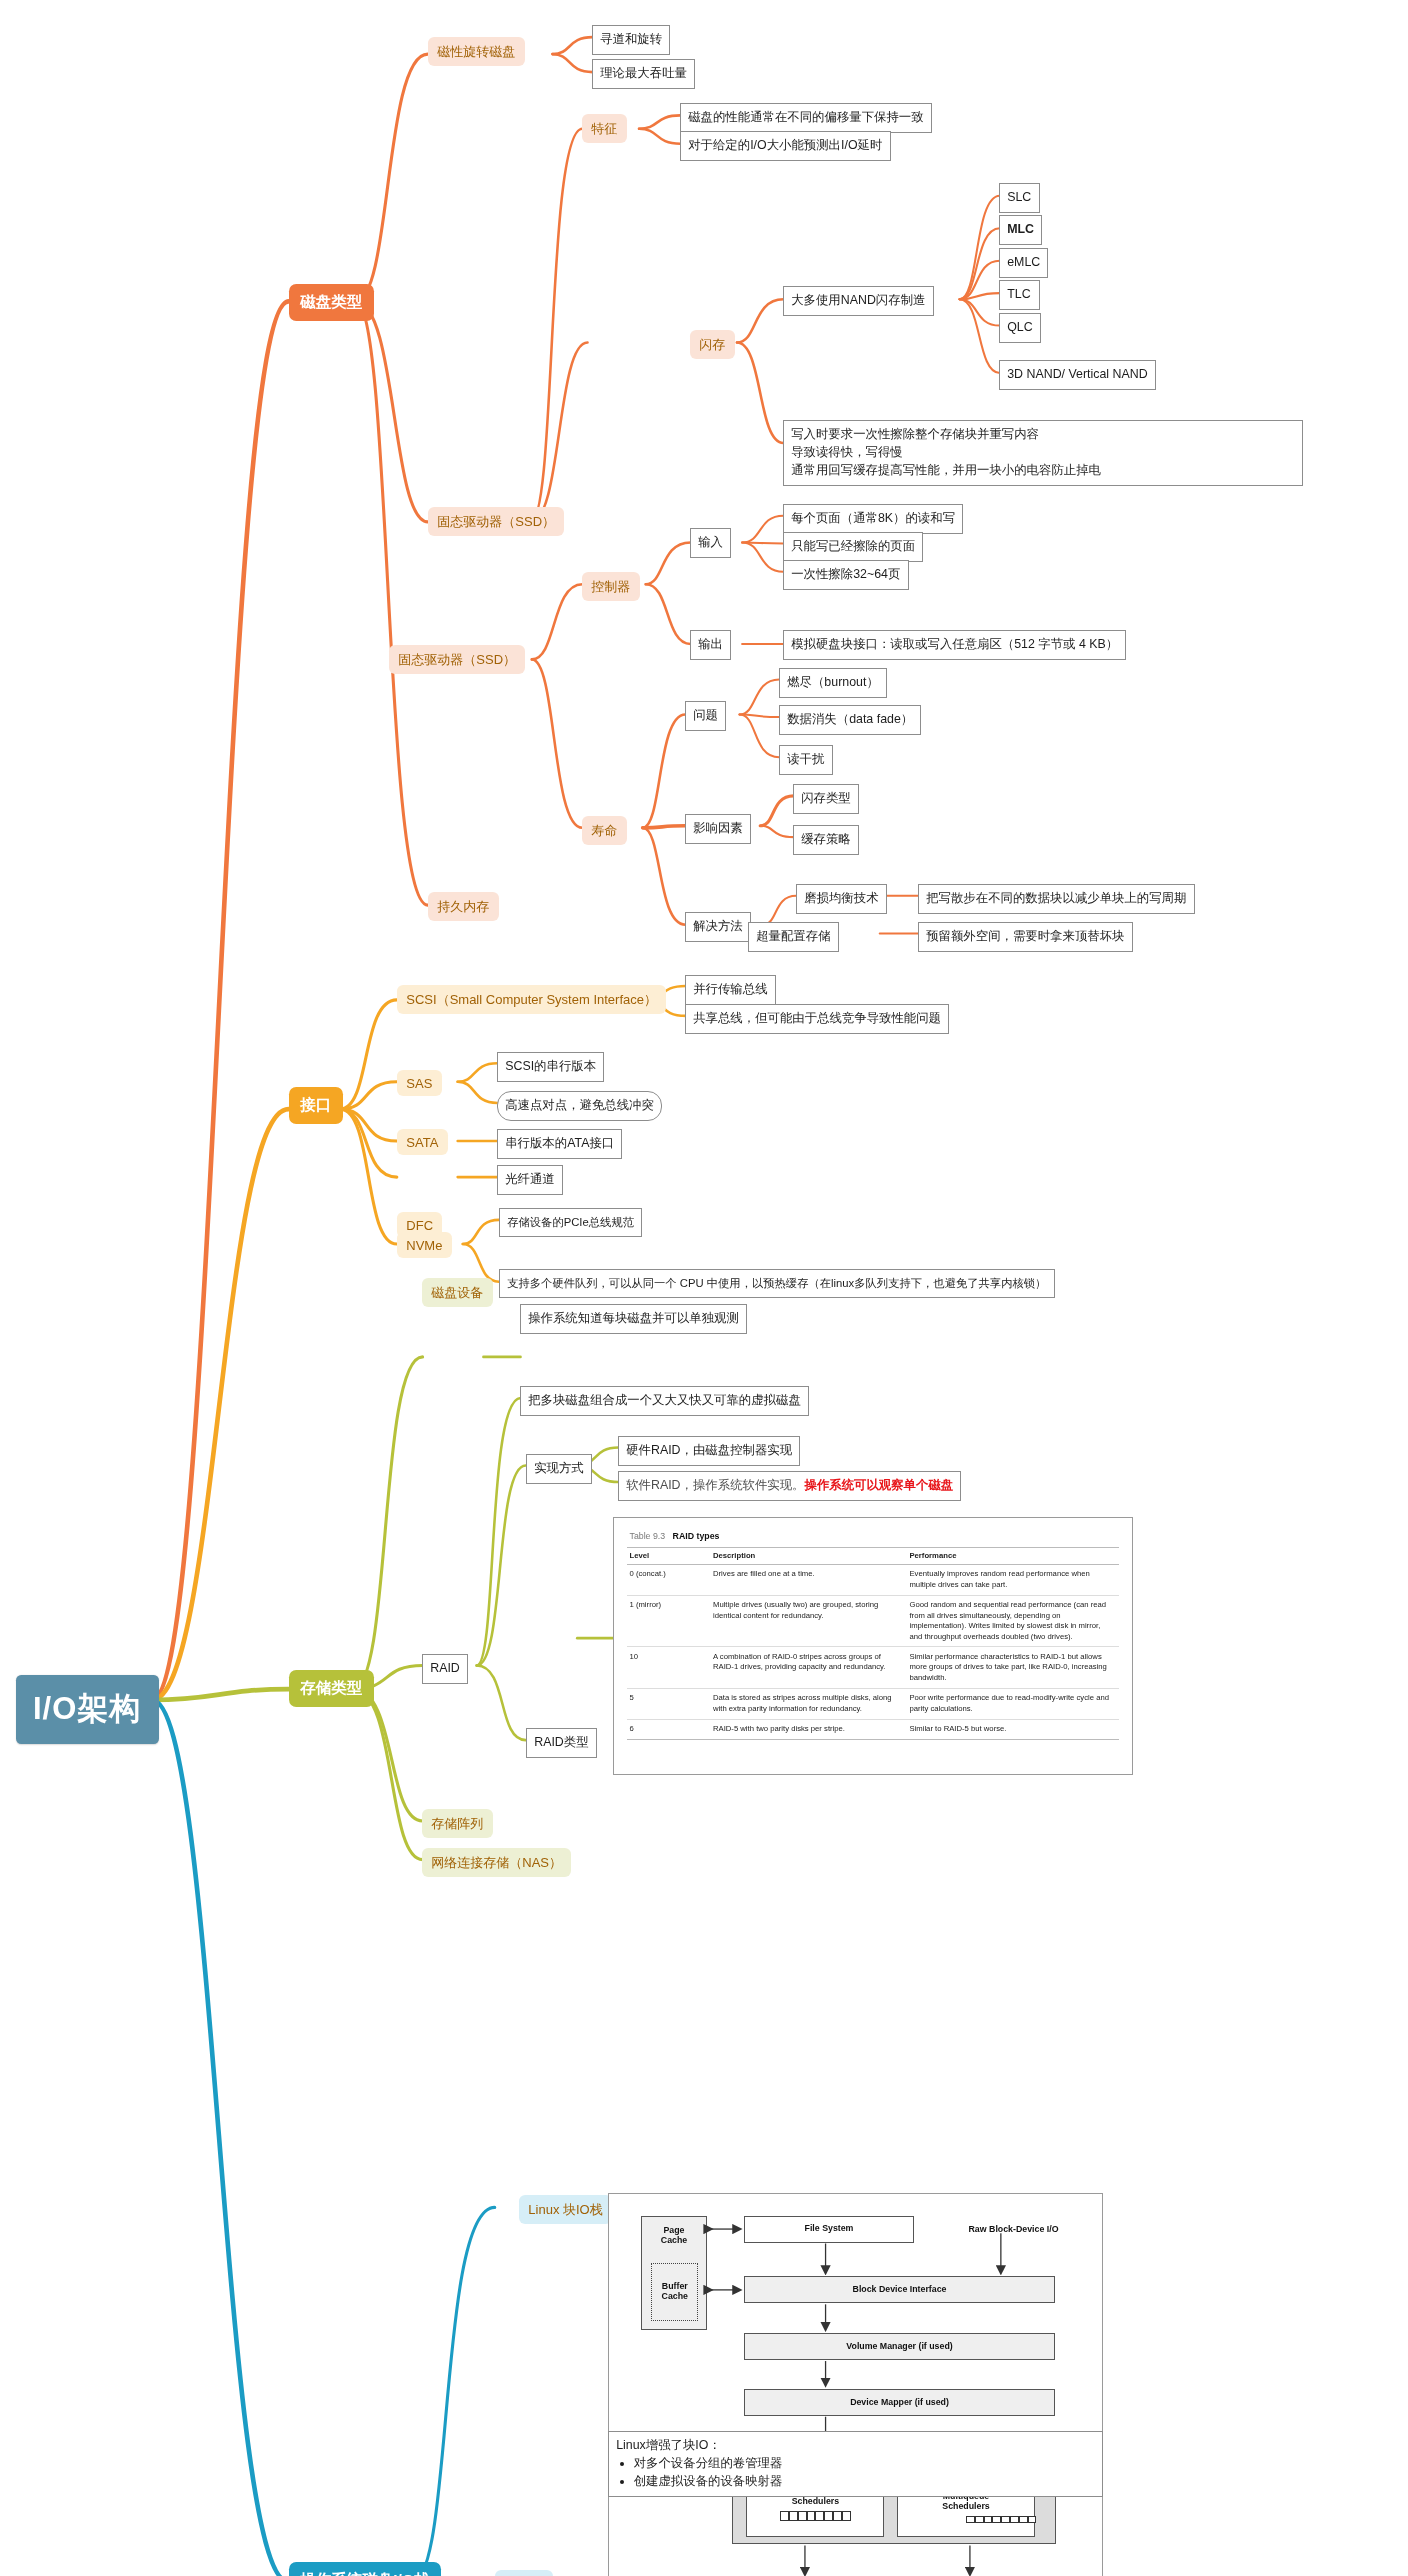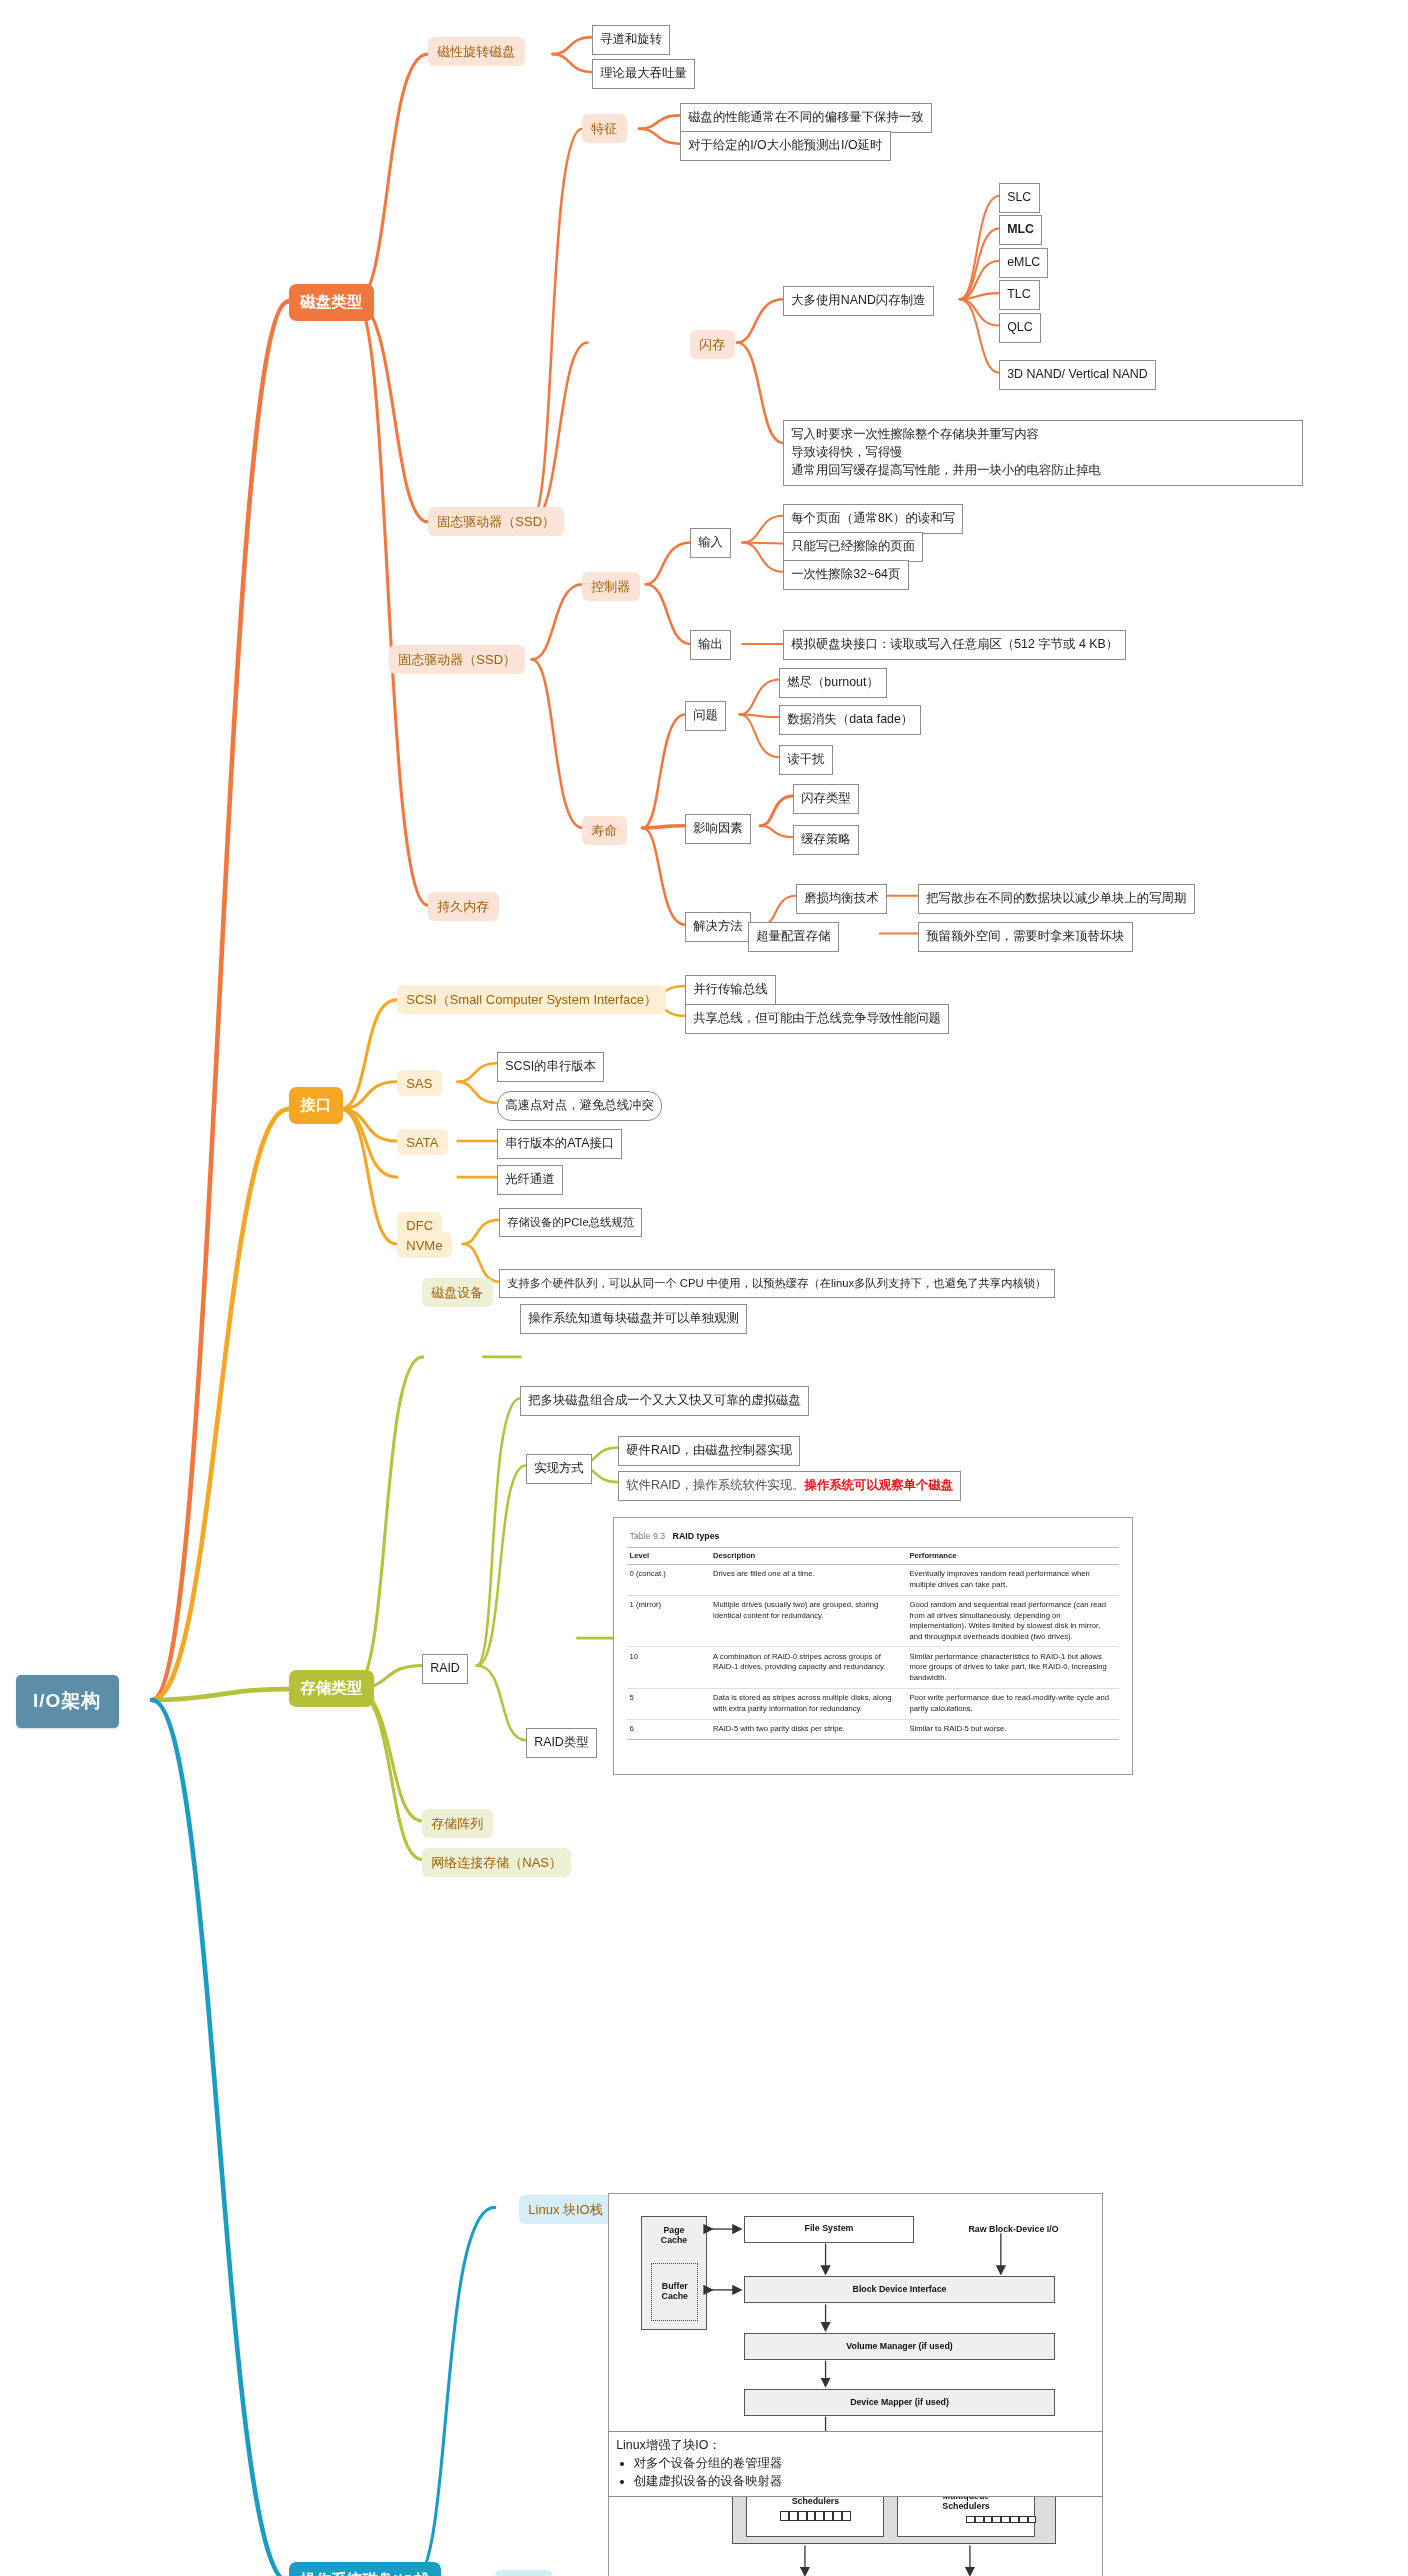--- a/index.html
+++ b/index.html
@@ -8,21 +8,21 @@
     font-family: "Liberation Sans", "DejaVu Sans", sans-serif;
     width: 1409px; height: 3283px; position: relative; overflow: hidden;
     color:#222;
   }
   #svg-links { position:absolute; left:0; top:0; width:1409px; height:3283px; pointer-events:none; z-index:1; }
   .node { position:absolute; z-index:2; }
 
   
   .root {
     background:#5b8fa8; color:#fff; border-radius:5.2px;
-    font-size:19px; font-weight:700; letter-spacing:1px;
+    font-size:31px; font-weight:700; letter-spacing:1px;
     padding:13.4px 17.5px; white-space:nowrap;
     box-shadow:0 0.5px 1.5px rgba(0,0,0,.15);
   }
   
   .pill {
     border-radius:7.2px; color:#fff; font-weight:700;
     font-size:15.5px; padding:8.2px 11.3px; white-space:nowrap; text-align:center;
   }
   .pill.orange { background:#f0773e; }
   .pill.amber  { background:#f5a623; }

